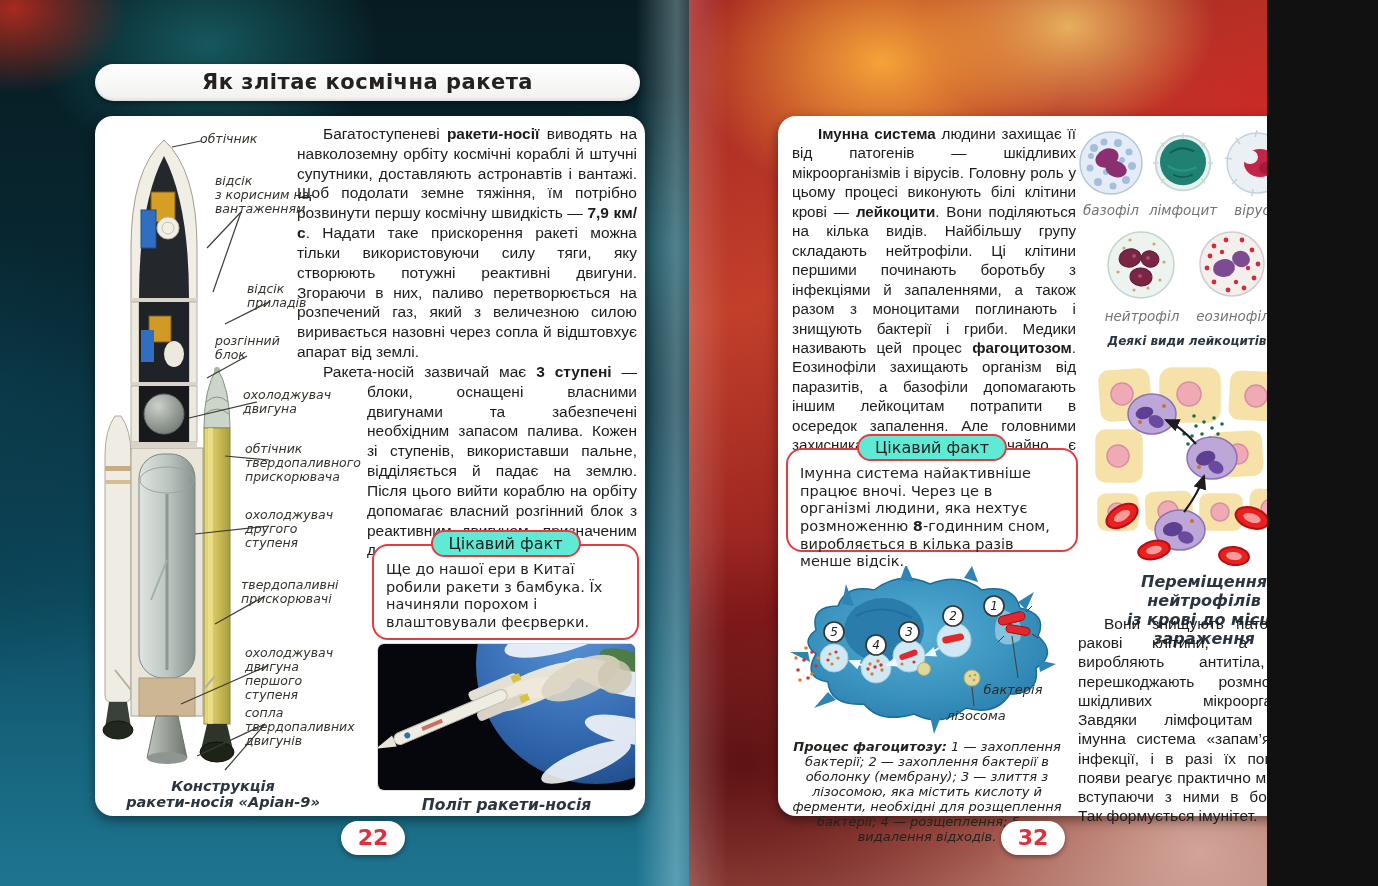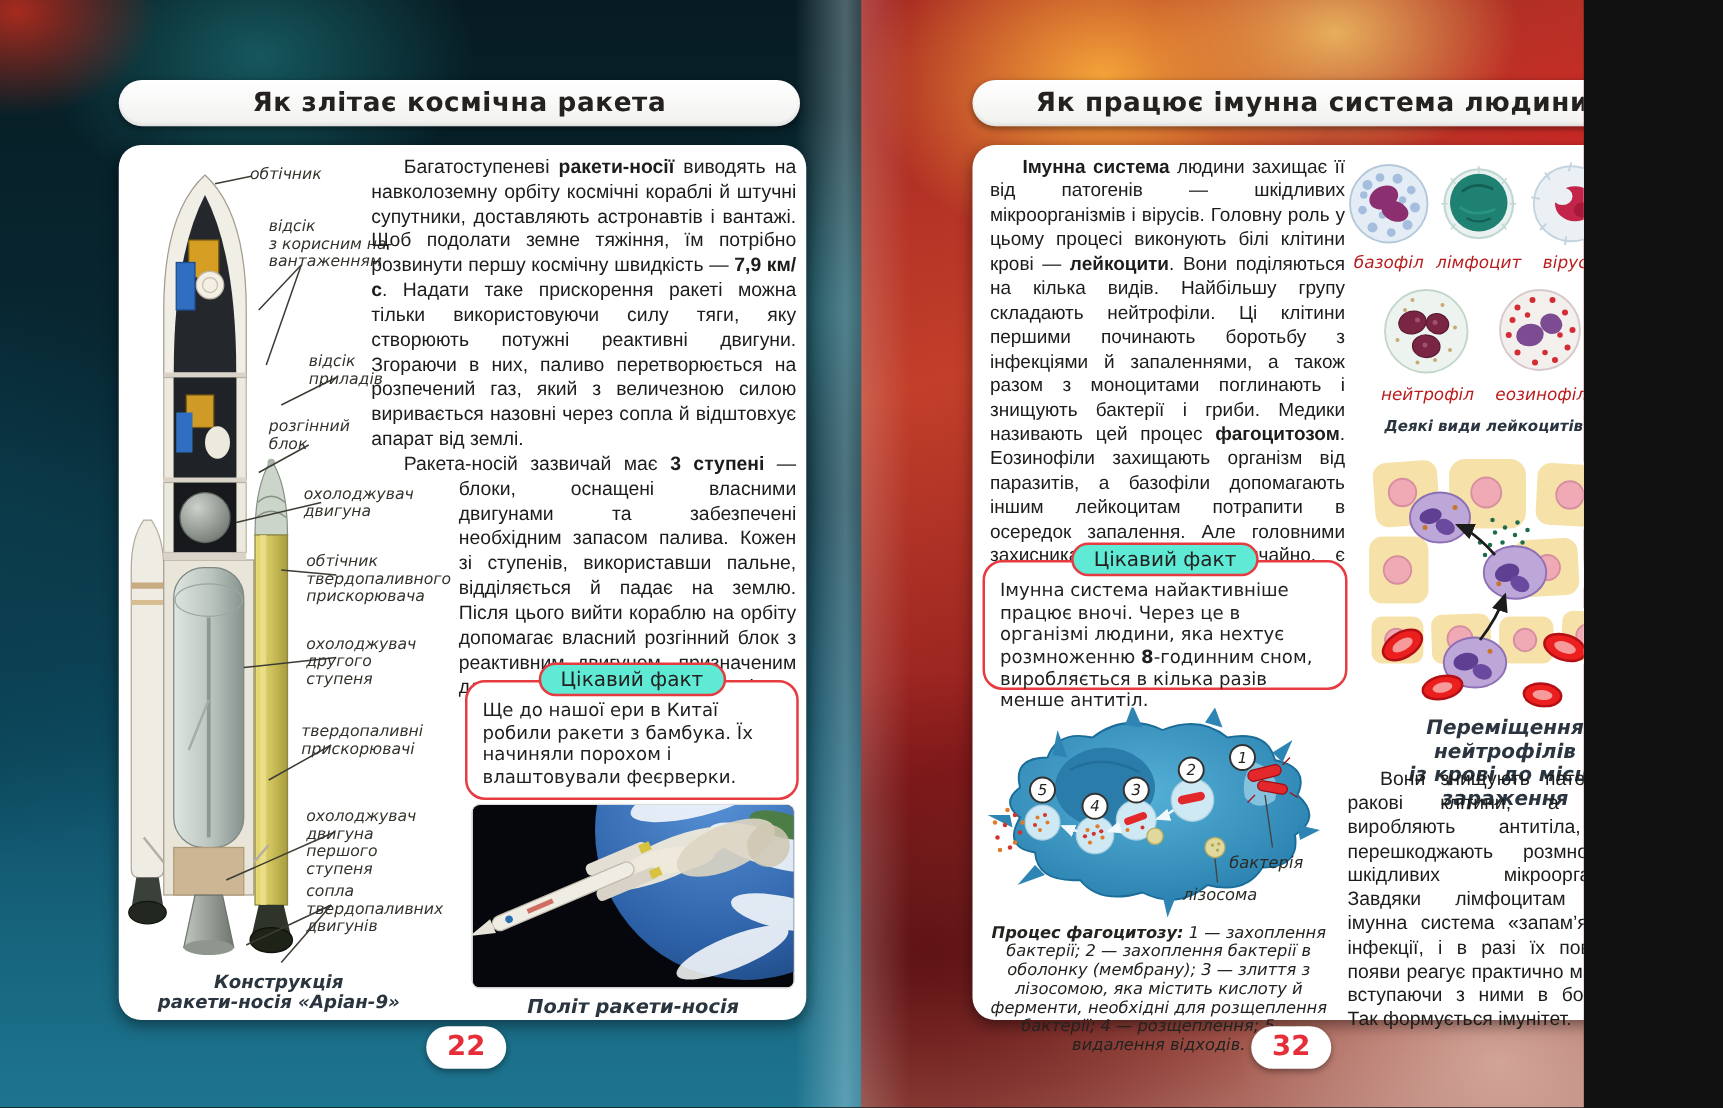--- a/index.html
+++ b/index.html
@@ -47,21 +47,21 @@
     border:2.5px solid #e73b42;border-radius:15px;background:#5eead4;padding:2px 16px;
     font-weight:normal;font-size:16px;white-space:nowrap;color:#242120;
     font-family:"DejaVu Sans",sans-serif;}
   .facttext{padding:15px 12px 6px;font-size:14.5px;line-height:1.22;color:#1f1f1d;
     font-family:"DejaVu Sans",sans-serif;}
   .photo{position:absolute;border-radius:6px;overflow:hidden;box-shadow:0 0 0 1px #ddd;}
   .pagenum{position:absolute;width:64px;height:34px;border-radius:17px;background:#fff;
     box-shadow:0 2px 5px rgba(0,0,0,.4);color:#e62e38;font-weight:bold;font-size:22px;
     text-align:center;line-height:34px;font-family:"DejaVu Sans",sans-serif;}
   .leuklabel{position:absolute;font-family:"DejaVu Sans",sans-serif;font-style:italic;
-    font-size:13.5px;color:#b91c1c;text-align:center;}
+    font-size:13.5px;color:#737373;text-align:center;}
   .phagocap{position:absolute;font-family:"DejaVu Sans",sans-serif;font-style:italic;
     font-size:13px;line-height:1.15;color:#22221f;text-align:center;}
 </style>
 </head>
 <body>
 
 <div class="stage">
   <div class="bg-left"></div>
   <div class="bg-right"></div>
   <div class="gutter"></div>
@@ -243,23 +243,20 @@
         </g>
       </svg>
     </div>
     <div class="capbi" style="left:283px;top:680px;width:257px;font-size:15.5px">Політ ракети-носія</div>
   </div>
 
   <div class="pagenum" style="left:341px;top:821px">
     <span>22</span>
   </div>
 
-  <div class="titlepill" style="left:778px;top:64px;width:544px">
-    <span>Як працює імунна система людини</span>
-  </div>
 
   <div class="card" style="left:778px;top:116px;width:546px;height:700px">
 
     <p class="body para abs" style="left:14px;top:8px;width:284px;font-size:15.2px"><span class="b">Імунна система</span><span> людини захищає її від патогенів — шкідливих мікроорганізмів і вірусів. Головну роль у цьому процесі виконують білі клітини крові — </span><span class="b">лейкоцити</span><span>. Вони поділяються на кілька видів. Найбільшу групу складають нейтрофіли. Ці клітини першими починають боротьбу з інфекціями й запаленнями, а також разом з моноцитами поглинають і знищують бактерії і гриби. Медики називають цей процес </span><span class="b">фагоцитозом</span><span>. Еозинофіли захищають організм від паразитів, а базофіли допомагають іншим лейкоцитам потрапити в осередок запалення. Але головними захисниками організму, звичайно, є лімфоцити.</span></p>
 
     <svg class="abs" style="left:298px;top:12px" width="70" height="70" viewBox="0 0 70 70">
       <circle cx="35" cy="35" r="31" fill="#e4edf6" stroke="#b5c8da" stroke-width="1.5"></circle>
       <g fill="#9fb9dc" opacity="0.9">
         <circle cx="18" cy="20" r="4"></circle>
           <circle cx="28" cy="14" r="3.5"></circle>
@@ -362,21 +359,21 @@
 
     <div class="leuklabel" style="left:290px;top:86px;width:86px">базофіл</div>
     <div class="leuklabel" style="left:362px;top:86px;width:86px">лімфоцит</div>
     <div class="leuklabel" style="left:438px;top:86px;width:84px">вірусів</div>
     <div class="leuklabel" style="left:320px;top:192px;width:88px">нейтрофіл</div>
     <div class="leuklabel" style="left:412px;top:192px;width:86px">еозинофіл</div>
     <div class="capbi" style="left:296px;top:218px;width:226px;font-size:12px">Деякі види лейкоцитів</div>
 
     <div class="factbox" style="left:8px;top:332px;width:288px;height:100px">
       <div class="factlabel">Цікавий факт</div>
-      <div class="facttext"><span>Імунна система найактивніше працює вночі. Через це в організмі людини, яка нехтує розмноженню </span><span class="b">8</span><span>-годинним сном, виробляється в кілька разів менше антитіл.</span></div>
+      <div class="facttext"><span>Імунна система найактивніше працює вночі. Через це в організмі людини, яка нехтує розмноженню </span><span class="b">8</span><span>-годинним сном, виробляється в кілька разів менше відсік.</span></div>
     </div>
 
     <svg class="abs" style="left:314px;top:248px" width="224" height="202" viewBox="0 0 224 202">
       <defs>
         <marker id="ah" markerWidth="8" markerHeight="8" refX="6" refY="3" orient="auto">
           <path d="M0 0 L7 3 L0 6 Z" fill="#1c1c1c"></path>
         </marker>
       </defs>
       <g fill="#f6e2a8" stroke="#ffffff" stroke-width="2.5">
         <rect x="6" y="4" width="54" height="54" rx="12" transform="rotate(-4 33 31)"></rect>

